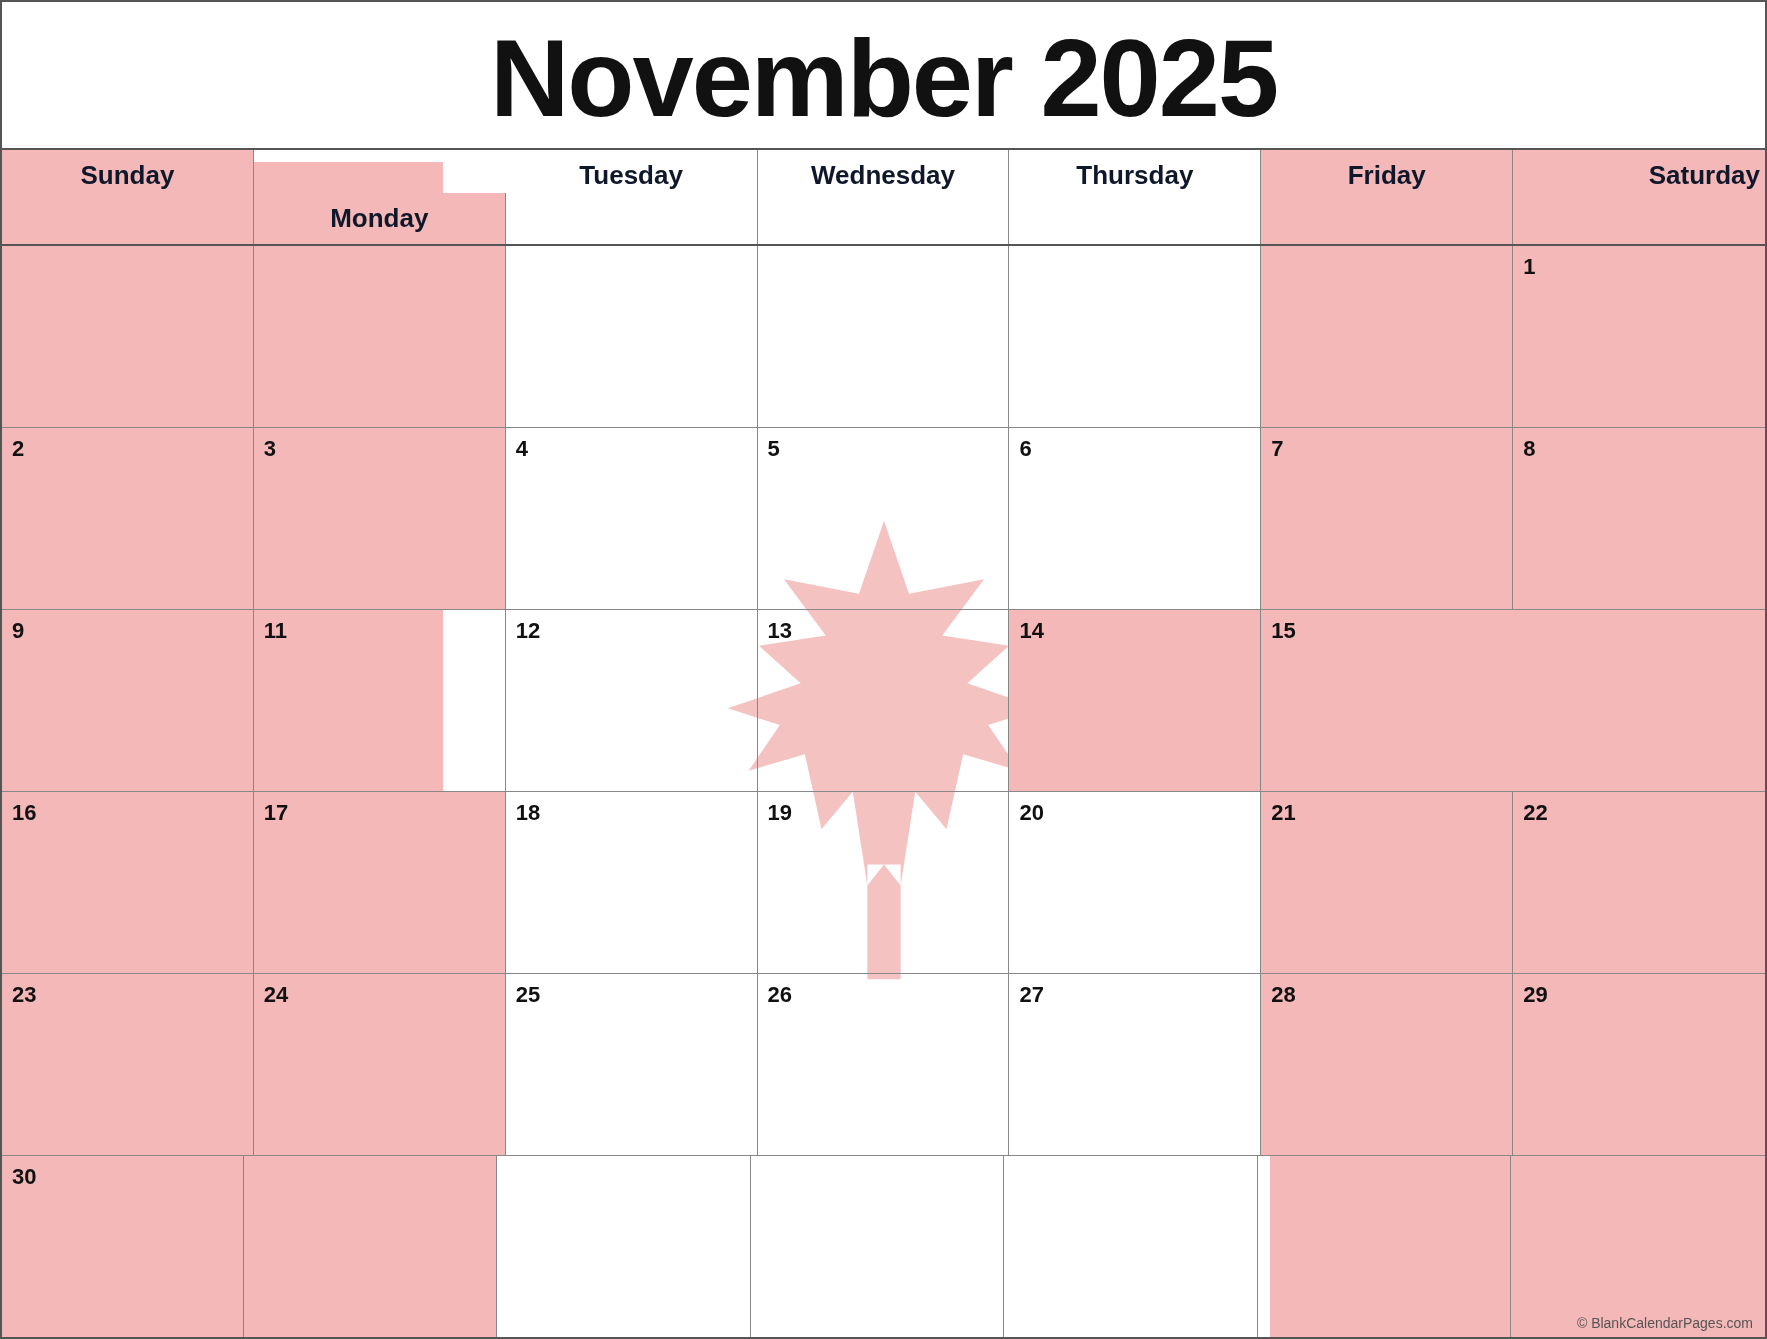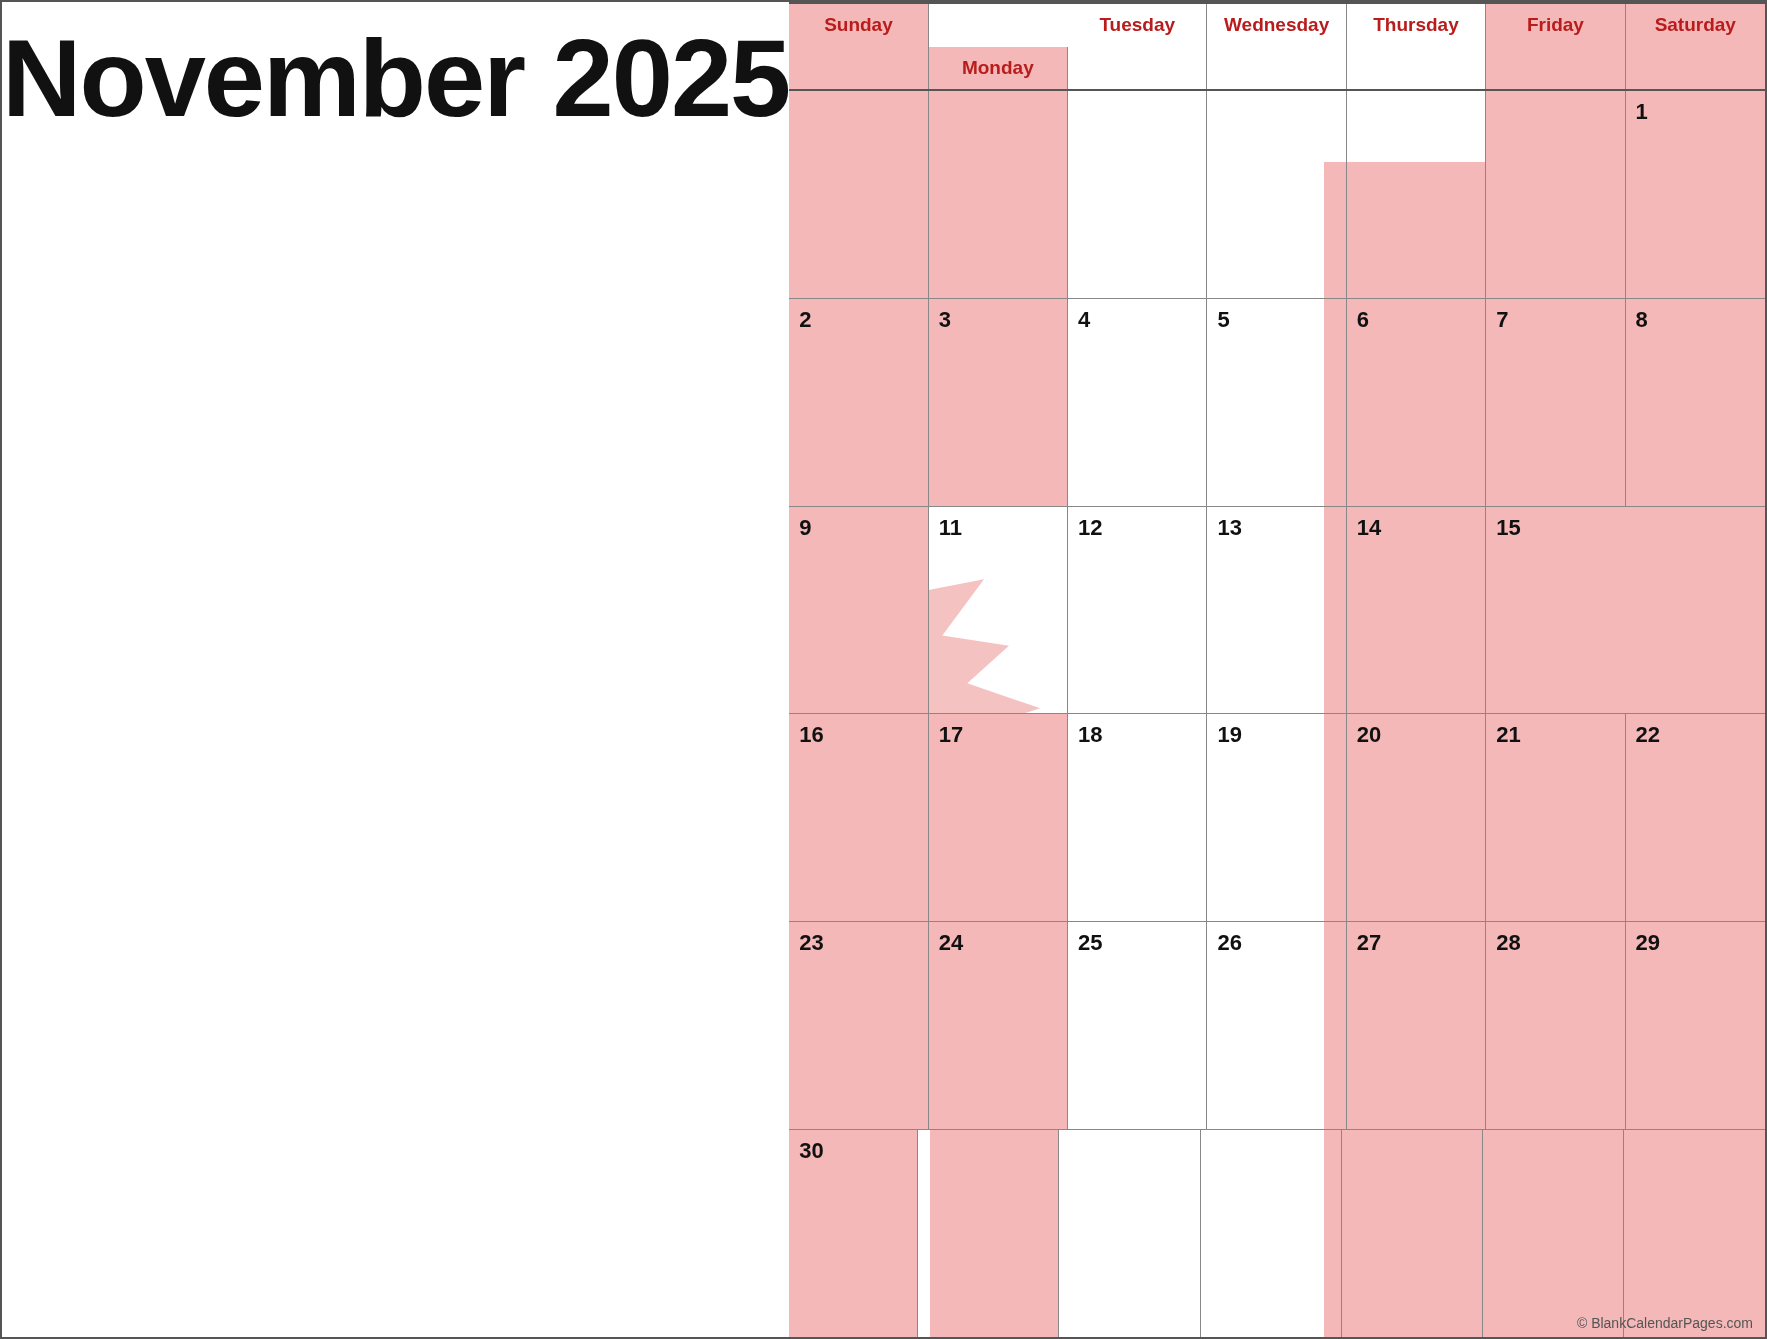--- a/index.html
+++ b/index.html
@@ -11,20 +11,21 @@
       font-family: Arial, Helvetica, sans-serif;
       overflow: hidden;
     }
 
     .calendar-container {
       width: 1767px;
       height: 1339px;
       background: #fff;
       border: 2px solid #555;
       display: flex;
+      flex-direction: column;
       position: relative;
     }
 
     
     .flag-bg {
       position: absolute;
       top: 160px;
       left: 0;
       right: 0;
       bottom: 0;
@@ -93,23 +94,23 @@
 
     .day-headers {
       display: grid;
       grid-template-columns: repeat(7, 1fr);
       border-bottom: 2px solid #555;
     }
 
     .day-header {
       text-align: center;
       padding: 10px 5px;
-      font-size: 19px;
+      font-size: 26px;
       font-weight: 700;
-      color: #b91c1c;
+      color: #0f172a;
       border-right: 1px solid #888;
       background: transparent;
     }
 
     .day-header:last-child {
       border-right: none;
     }
 
     .weeks-container {
       flex: 1;
@@ -204,21 +205,21 @@
 
   <div class="calendar-grid">
 
     <div class="day-headers">
     <div class="day-header" style="background: rgb(244, 184, 184);">Sunday</div>
         <div class="day-header" style="background: rgb(244, 184, 184); margin-top: 43px;">Monday</div>
         <div class="day-header">Tuesday</div>
         <div class="day-header">Wednesday</div>
         <div class="day-header">Thursday</div>
         <div class="day-header" style="background: rgb(244, 184, 184);">Friday</div>
-        <div class="day-header" style="background: rgb(244, 184, 184);">Saturday</div>
+        <div class="day-header" style="background: rgb(244, 184, 184); text-align: right;">Saturday</div>
       </div>
 
     <div class="weeks-container">
     <div class="week-row">
           <div class="day-cell col-0"></div>
           <div class="day-cell col-1"></div>
           <div class="day-cell col-2"></div>
           <div class="day-cell col-3"></div>
           <div class="day-cell col-4"></div>
           <div class="day-cell col-5"></div>

